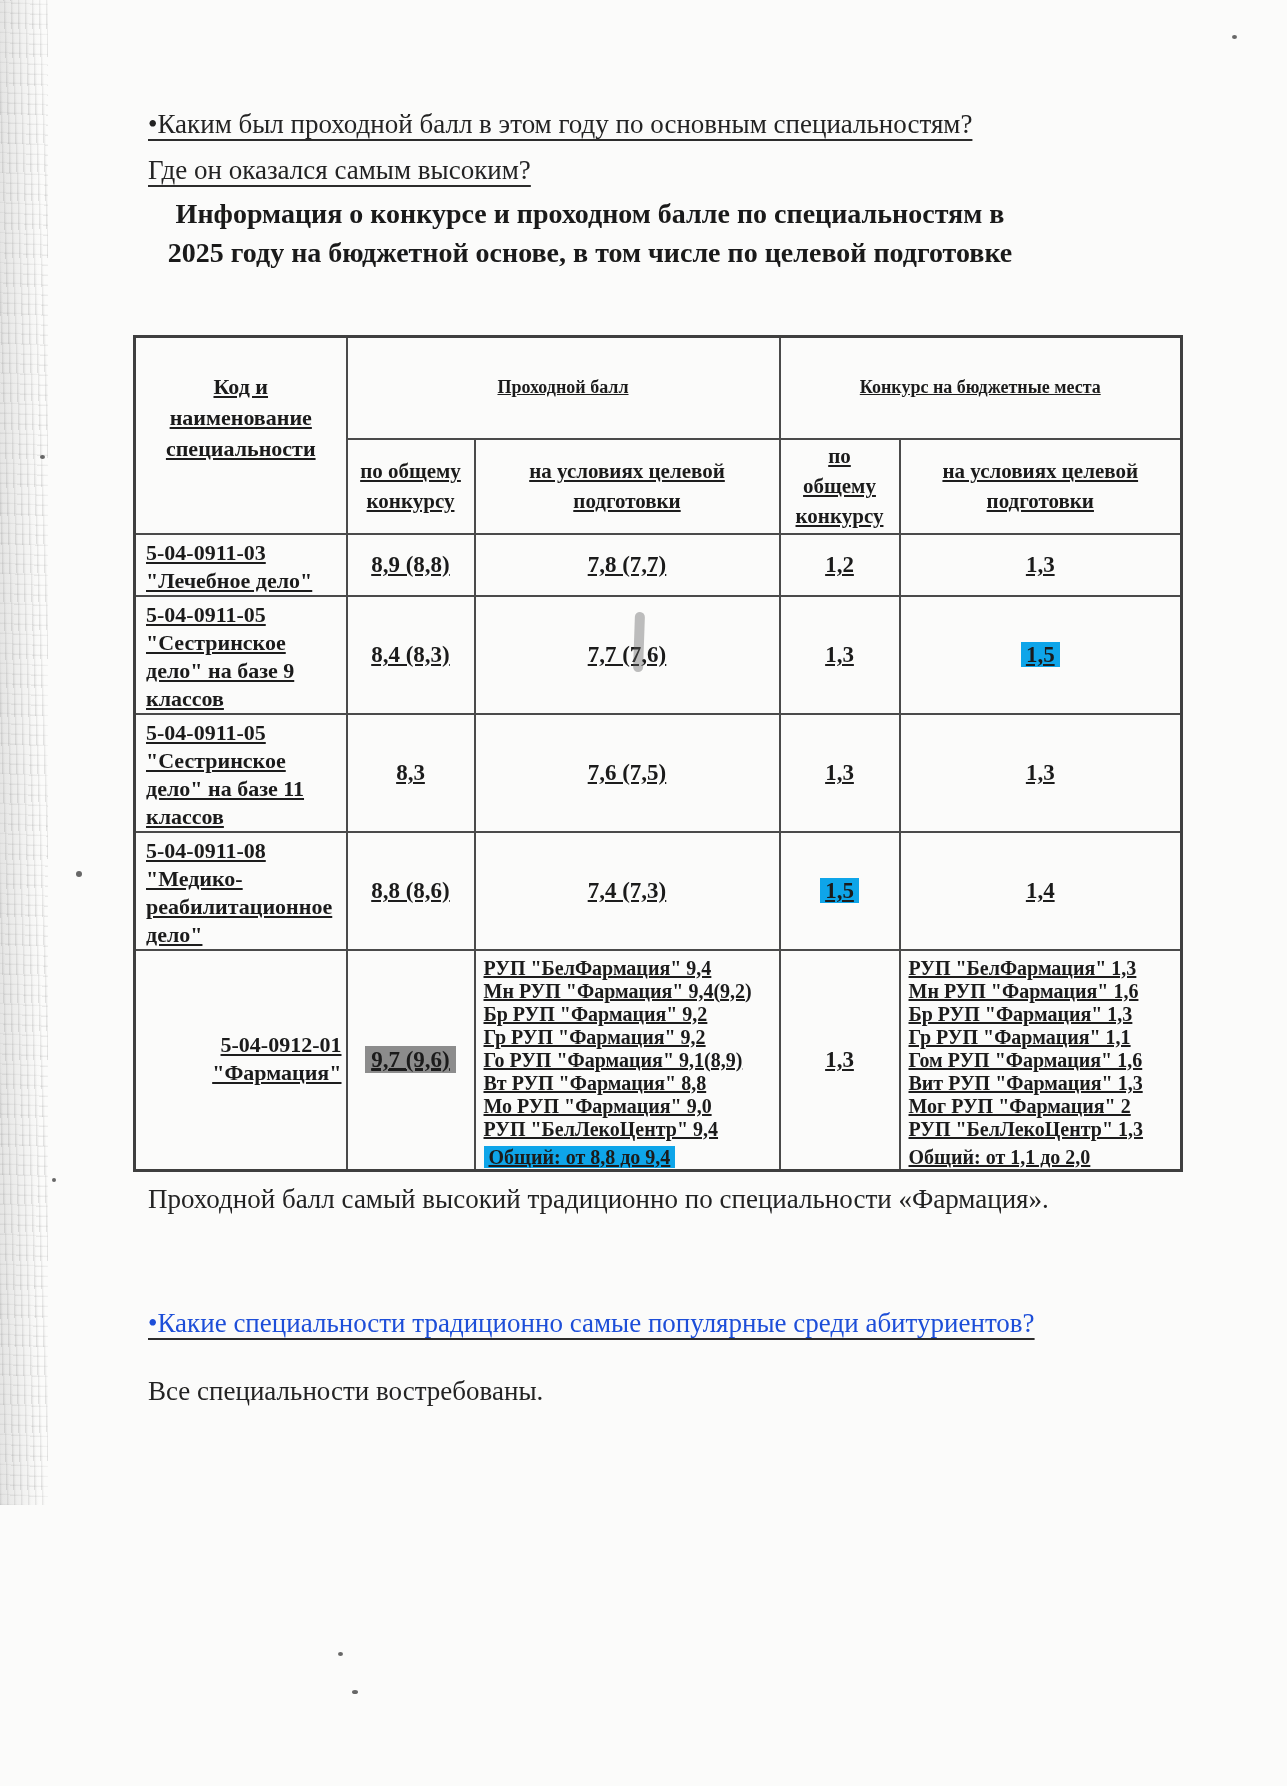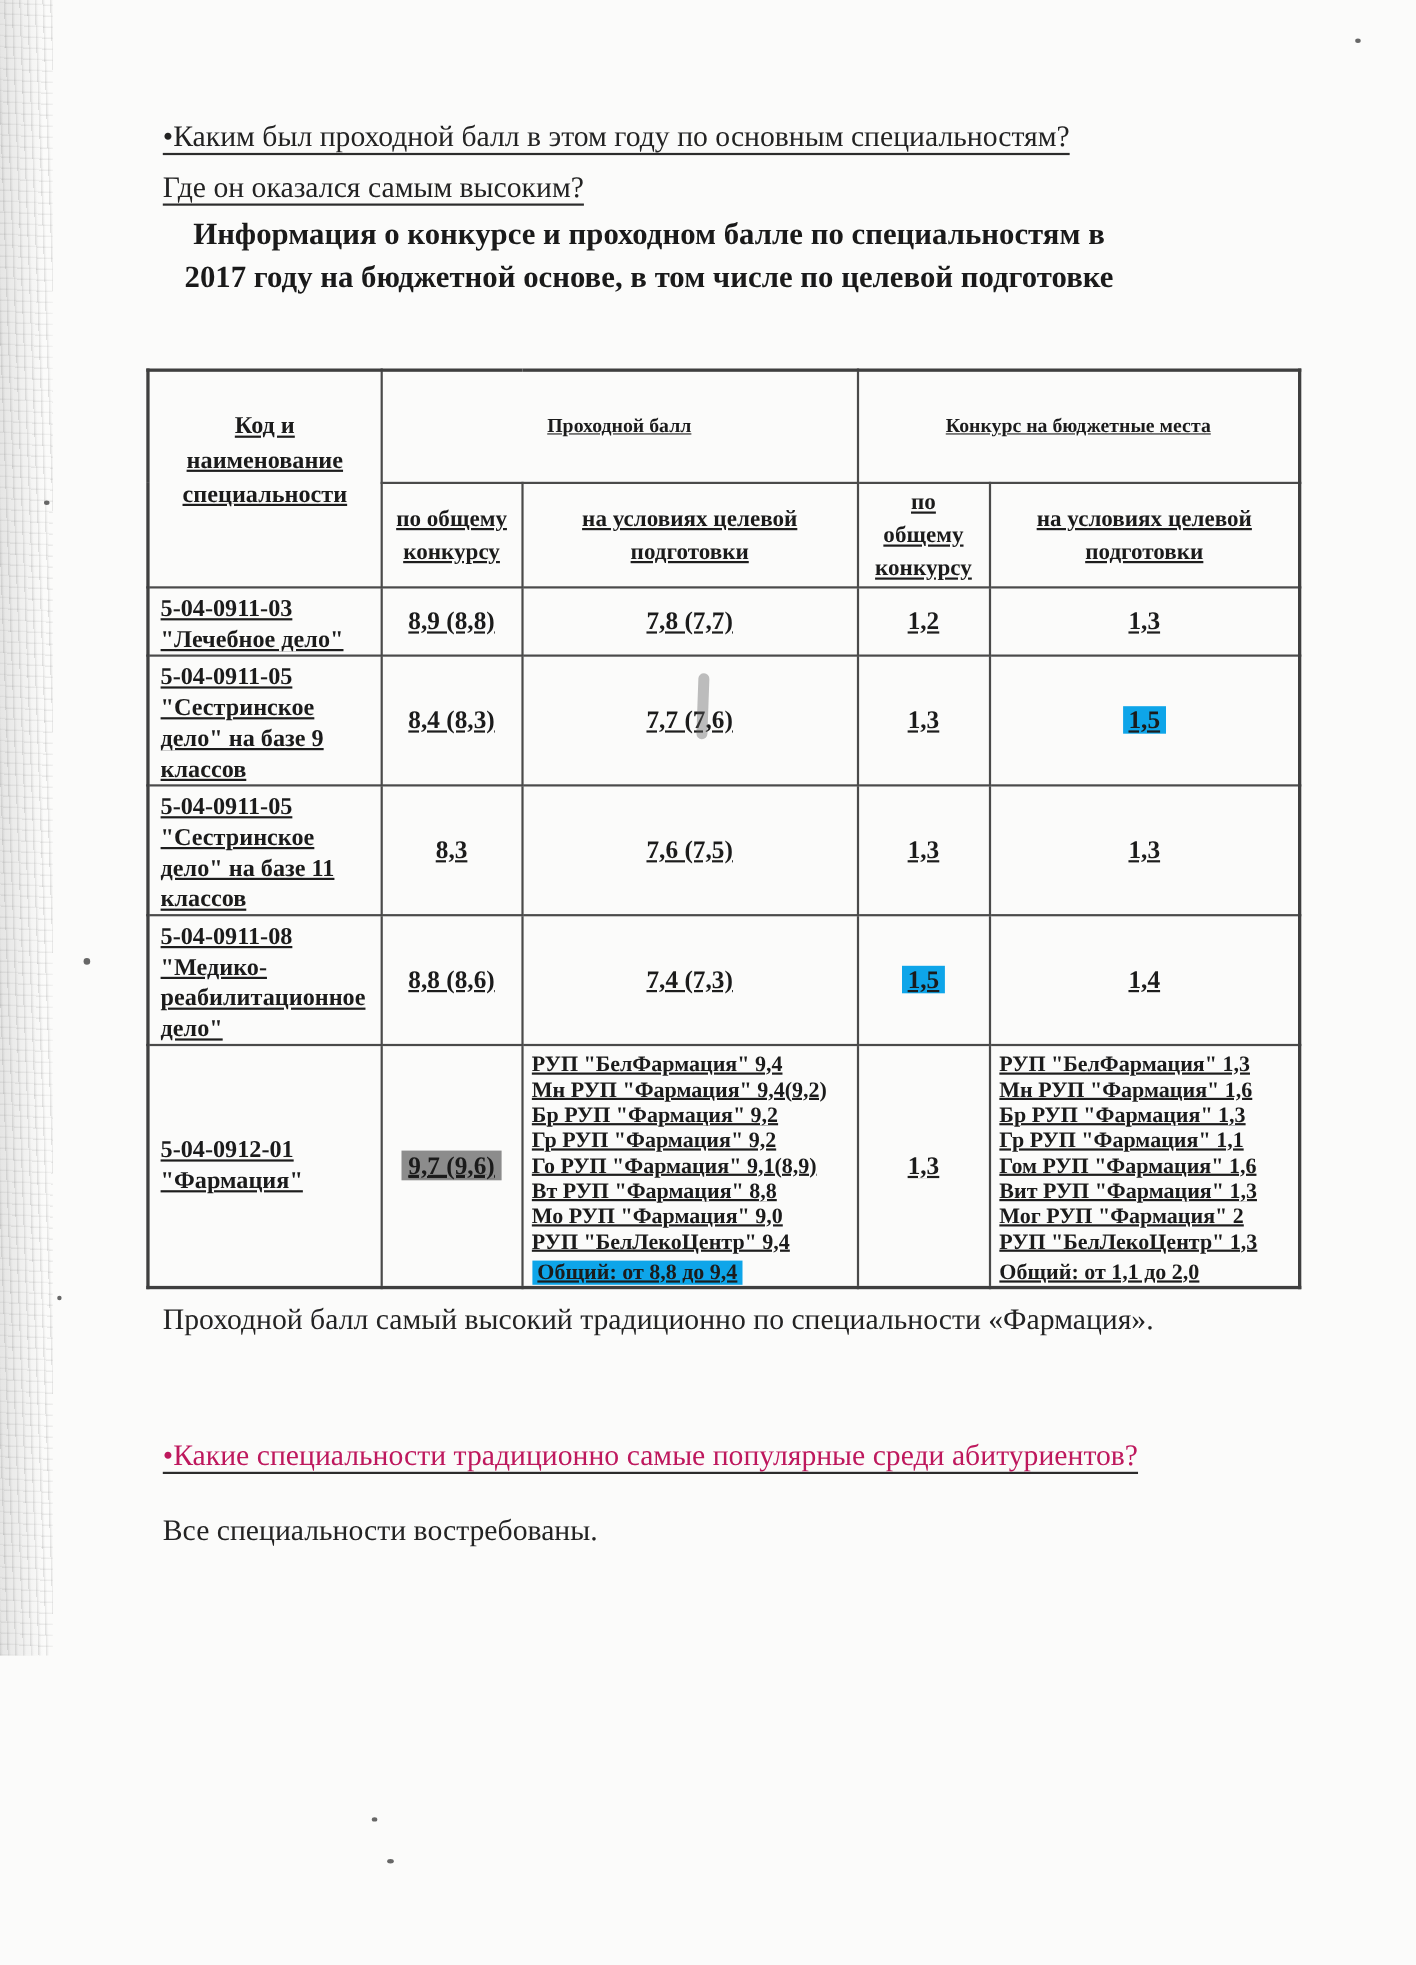--- a/index.html
+++ b/index.html
@@ -41,21 +41,21 @@
   .doc-title{
     position:absolute;left:150px;top:194px;width:880px;
     text-align:center;font-weight:bold;font-size:28px;line-height:39px;color:#1a1a1a;
   }
   .note{
     position:absolute;left:148px;top:1184px;width:1060px;
     font-size:27px;color:#232323;
   }
   .q2{
     position:absolute;left:148px;top:1308px;width:1040px;
-    font-size:27px;color:#be185d;
+    font-size:27px;color:#1d4ed8;
   }
   .answer{
     position:absolute;left:148px;top:1376px;width:800px;
     font-size:27px;color:#232323;
   }
   
   table.tbl{
     position:absolute;left:133px;top:335px;
     width:1047px;border-collapse:collapse;table-layout:fixed;
     border:3px solid #3f3f3f;
@@ -69,21 +69,21 @@
   .c{text-align:center;vertical-align:middle;}
   .grp{font-weight:bold;font-size:18px;text-align:center;}
   .spec-hdr{font-weight:bold;font-size:22px;line-height:31px;padding-bottom:36px;}
   .sub{font-weight:bold;font-size:21px;line-height:30px;}
   .num{font-weight:bold;font-size:23px;}
   .left{
     text-align:left;vertical-align:top;
     font-weight:bold;font-size:22px;line-height:28px;
     padding:4px 4px 0 10px;
   }
-  tr.r5 td.left.spec{vertical-align:middle;padding-bottom:6px;}
+  tr.r5 td.left.spec{vertical-align:middle;padding-bottom:6px;text-align:right;}
   .list{
     font-weight:bold;font-size:20px;line-height:23px;
     padding:6px 2px 0 8px;vertical-align:top;text-align:left;
   }
   .hl{background:#0ea5e9;padding:0 5px;}
   .hl-dark{
     background:#8c8c8c;padding:1px 6px;
     text-decoration:underline;text-decoration-thickness:2px;
   }
   .total{margin-top:5px;}
@@ -99,21 +99,21 @@
   <div class="speck" style="left:40px;top:455px;width:5px;height:4px;"></div>
   <div class="speck" style="left:52px;top:1178px;width:4px;height:4px;"></div>
   <div class="speck" style="left:338px;top:1652px;width:5px;height:4px;"></div>
   <div class="speck" style="left:352px;top:1690px;width:6px;height:4px;"></div>
 
   <div class="q1">
     <div><span class="uline">•Каким был проходной балл в этом году по основным специальностям?</span></div>
     <div><span class="uline">Где он оказался самым высоким?</span></div>
   </div>
 
-  <div class="doc-title">Информация о конкурсе и проходном балле по специальностям в 2017 году на бюджетной основе, в том числе по целевой подготовке</div>
+  <div class="doc-title">Информация о конкурсе и проходном балле по специальностям в 2025 году на бюджетной основе, в том числе по целевой подготовке</div>
 
   <table class="tbl">
     <colgroup>
       <col style="width:212px">
         <col style="width:128px">
         <col style="width:305px">
         <col style="width:120px">
         <col style="width:282px">
     </colgroup>
     <tbody>

